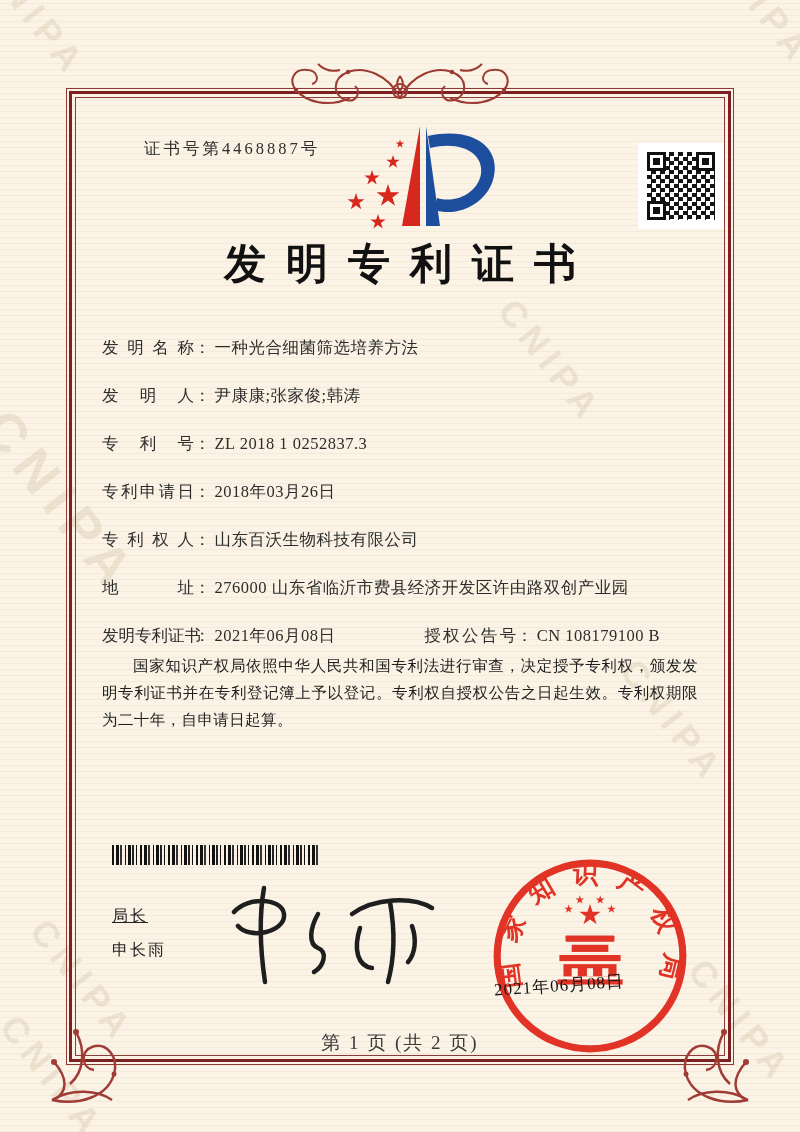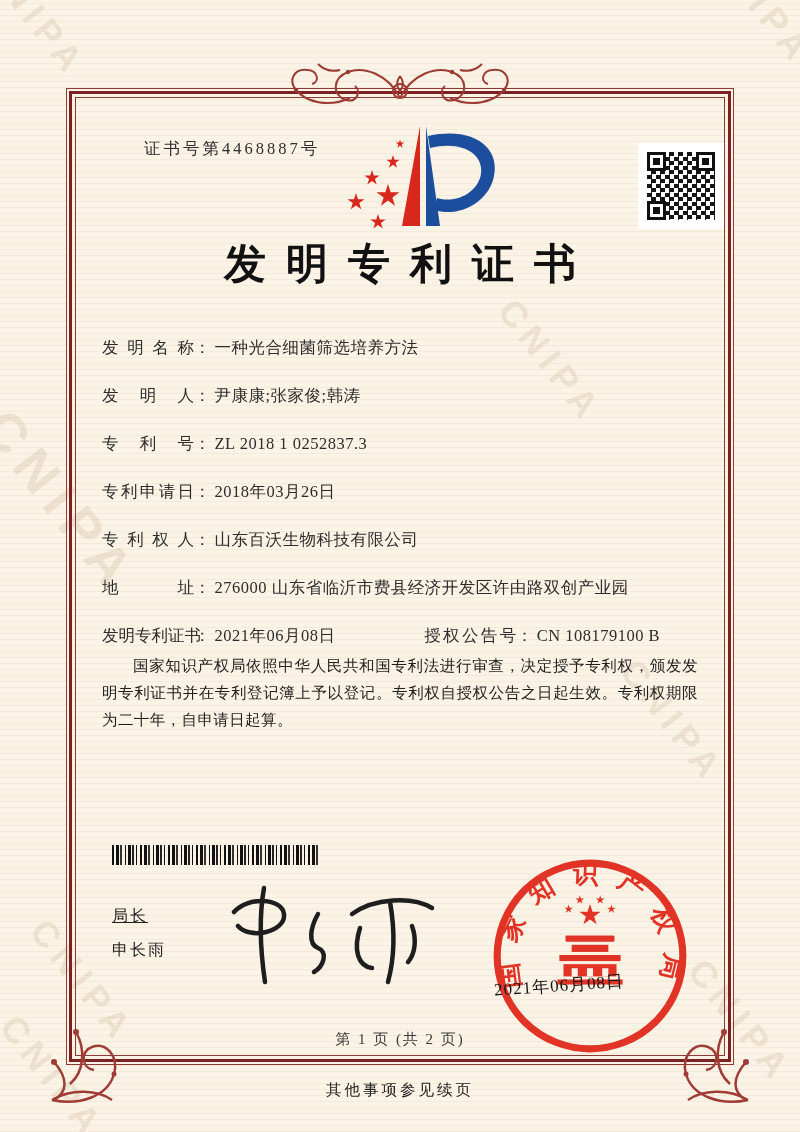--- a/index.html
+++ b/index.html
@@ -60,21 +60,21 @@
   
   .sig-title { position:absolute; left:112px; top:906px; font-size:16px; color:#222; z-index:4; letter-spacing:2px;text-decoration:underline; }
   .sig-name  { position:absolute; left:112px; top:940px; font-size:16px; color:#222; z-index:4; letter-spacing:2px; }
   .sig-script { position:absolute; left:212px; top:882px; z-index:4; }
   
   .seal { position:absolute; left:488px; top:854px; z-index:5; opacity:.95; }
   .seal-date { position:absolute; left:494px; top:972px; width:190px; font-size:17px; color:#141414;
     letter-spacing:1px; transform:rotate(-4deg); z-index:6; white-space:nowrap; }
   
   .page-num { position:absolute; left:0; top:1030px; width:800px; text-align:center;
-    font-size:15px; color:#3a3a3a; z-index:4; letter-spacing:2px; }
+    font-size:19px; color:#3a3a3a; z-index:4; letter-spacing:2px; }
   .footer-note { position:absolute; left:0; top:1080px; width:800px; text-align:center;
     font-size:15.5px; color:#222; z-index:4; letter-spacing:3px; }
 </style>
 </head>
 <body>
 
 <div class="page">
 
   <span class="wm wm1">CNIPA</span>
   <span class="wm wm2">CNIPA</span>
@@ -236,15 +236,14 @@
     </g>
     <g fill="#fbf4e6">
       <rect x="82" y="112" width="6" height="8"></rect>
       <rect x="97" y="112" width="6" height="8"></rect>
       <rect x="112" y="112" width="6" height="8"></rect>
     </g>
   </svg>
   <div class="seal-date">2021年06月08日</div>
 
   <div class="page-num">第 1 页 (共 2 页)</div>
-  <div class="footer-note">其他事项参见续页</div>
 
 </div>
 
 </body></html>

